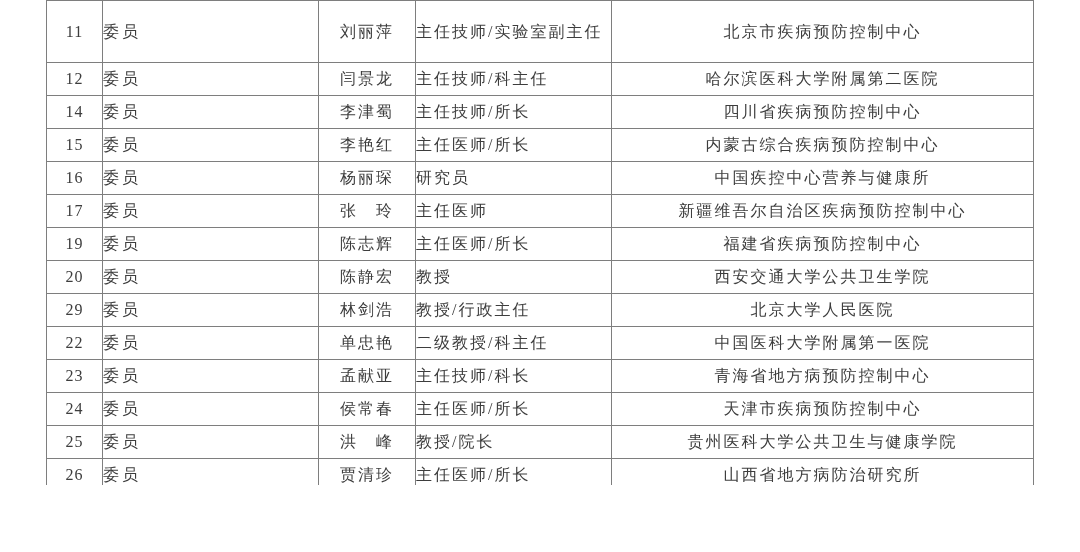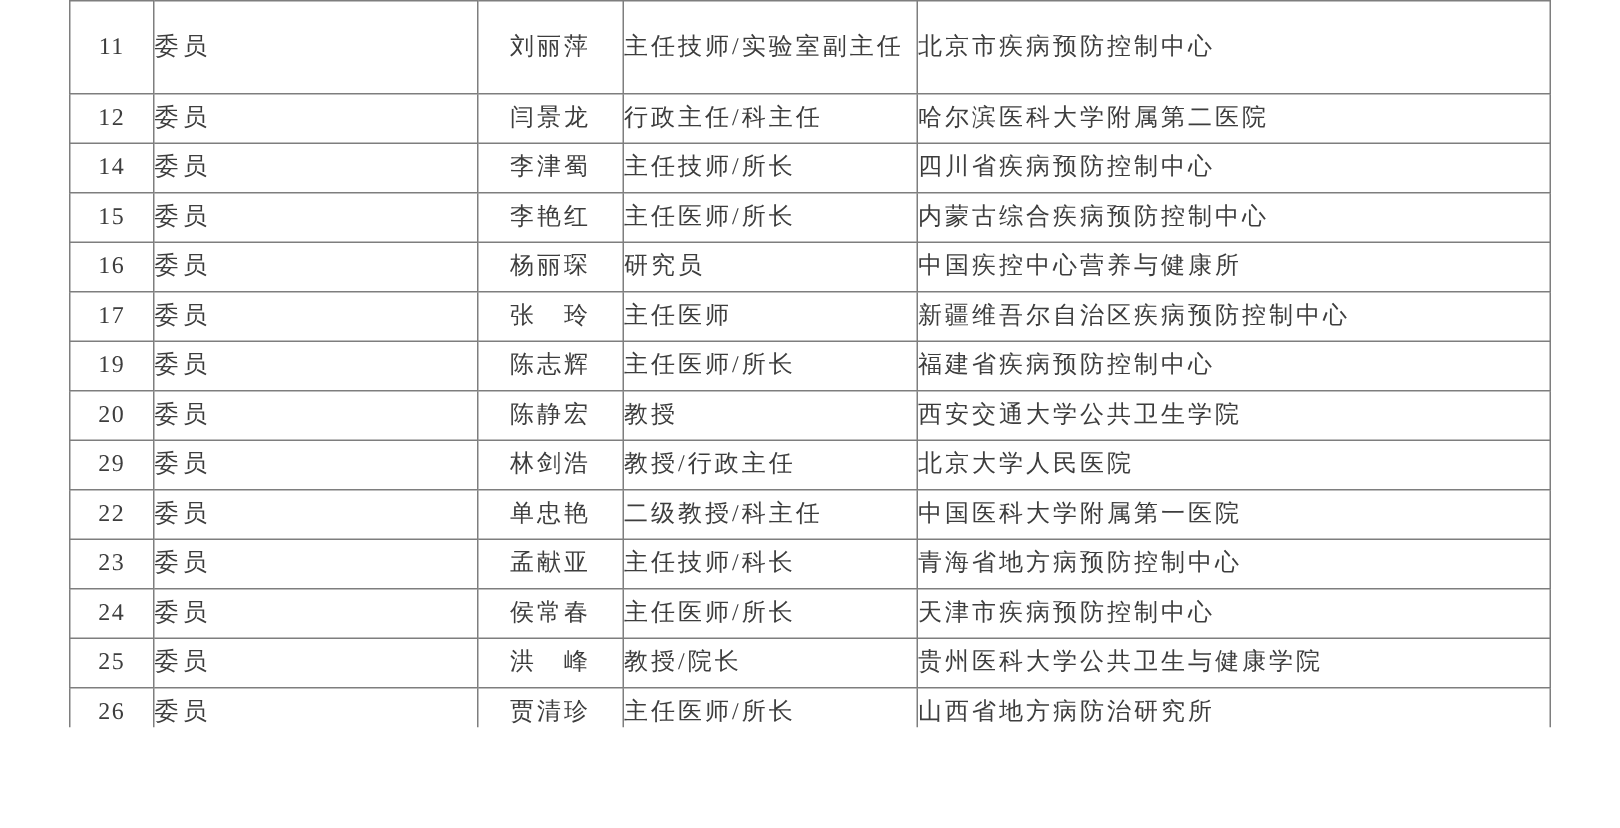--- a/index.html
+++ b/index.html
@@ -33,40 +33,40 @@
     overflow: hidden;
     background: #ffffff;
   }
   #committee-table tr { height: 33px; }
   #committee-table tr.tall-row { height: 62px; }
 
   td.col-no   { width: 55px;  text-align: center; letter-spacing: 1px; }
   td.col-role { width: 215px; text-align: left; padding-left: 10px; letter-spacing: 3px; }
   td.col-name { width: 96px;  text-align: center; letter-spacing: 2px; }
   td.col-title{ width: 195px; text-align: left; padding-left: 8px; padding-right: 6px; letter-spacing: 2px; margin-top: 13px; }
-  td.col-org  { width: 421px; text-align: left; padding-left: 12px; padding-right: 8px; letter-spacing: 2px; }
+  td.col-org  { width: 421px; text-align: center; padding-left: 12px; padding-right: 8px; letter-spacing: 2px; }
 </style>
 </head>
 <body>
 
 <div id="screen">
   <table id="committee-table">
     <tbody id="committee-table-body">
         <tr class="tall-row">
           <td class="col-no">11</td>
           <td class="col-role">委员</td>
           <td class="col-name">刘丽萍</td>
           <td class="col-title">主任技师/实验室副主任</td>
           <td class="col-org">北京市疾病预防控制中心</td>
         </tr>
         <tr>
           <td class="col-no">12</td>
           <td class="col-role">委员</td>
           <td class="col-name">闫景龙</td>
-          <td class="col-title">行政主任/科主任</td>
+          <td class="col-title">主任技师/科主任</td>
           <td class="col-org">哈尔滨医科大学附属第二医院</td>
         </tr>
         <tr>
           <td class="col-no">14</td>
           <td class="col-role">委员</td>
           <td class="col-name">李津蜀</td>
           <td class="col-title">主任技师/所长</td>
           <td class="col-org">四川省疾病预防控制中心</td>
         </tr>
         <tr>

